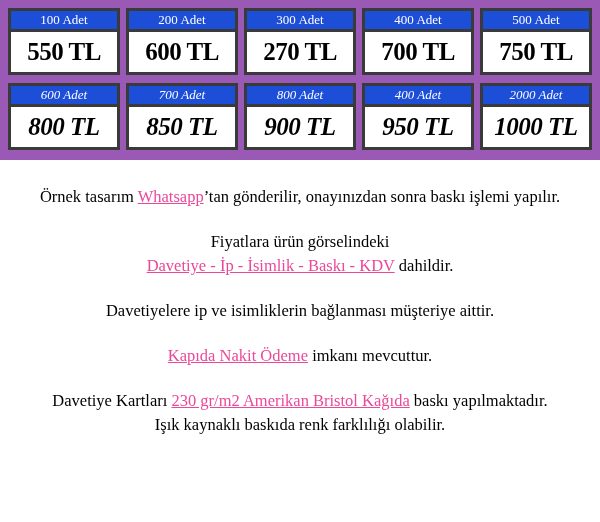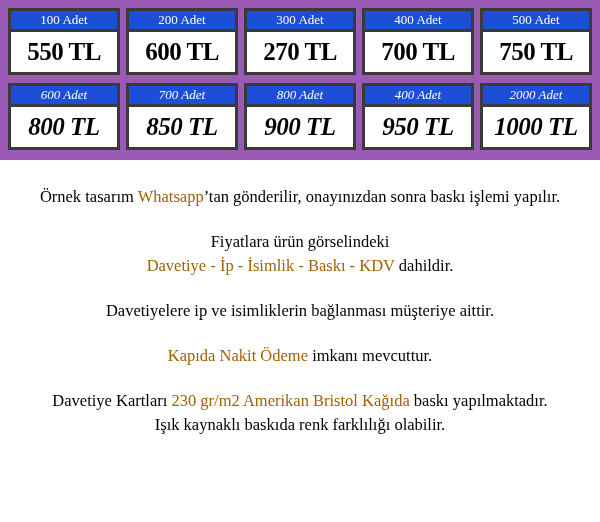--- a/index.html
+++ b/index.html
@@ -70,21 +70,22 @@
     font-size: 16.5px;
     line-height: 21px;
   }
   .info p.tight {
     margin-bottom: 3px;
   }
   .info p:last-child {
     margin-bottom: 7px;
   }
   .accent {
-    color: #a16207;
+    color: #ec4899;
+    text-decoration: underline;
   }
 </style>
 </head>
 <body>
 
 <div class="price-panel">
 
   <div class="price-row">
     <div class="price-cell">
       <div class="qty">100 Adet</div>

